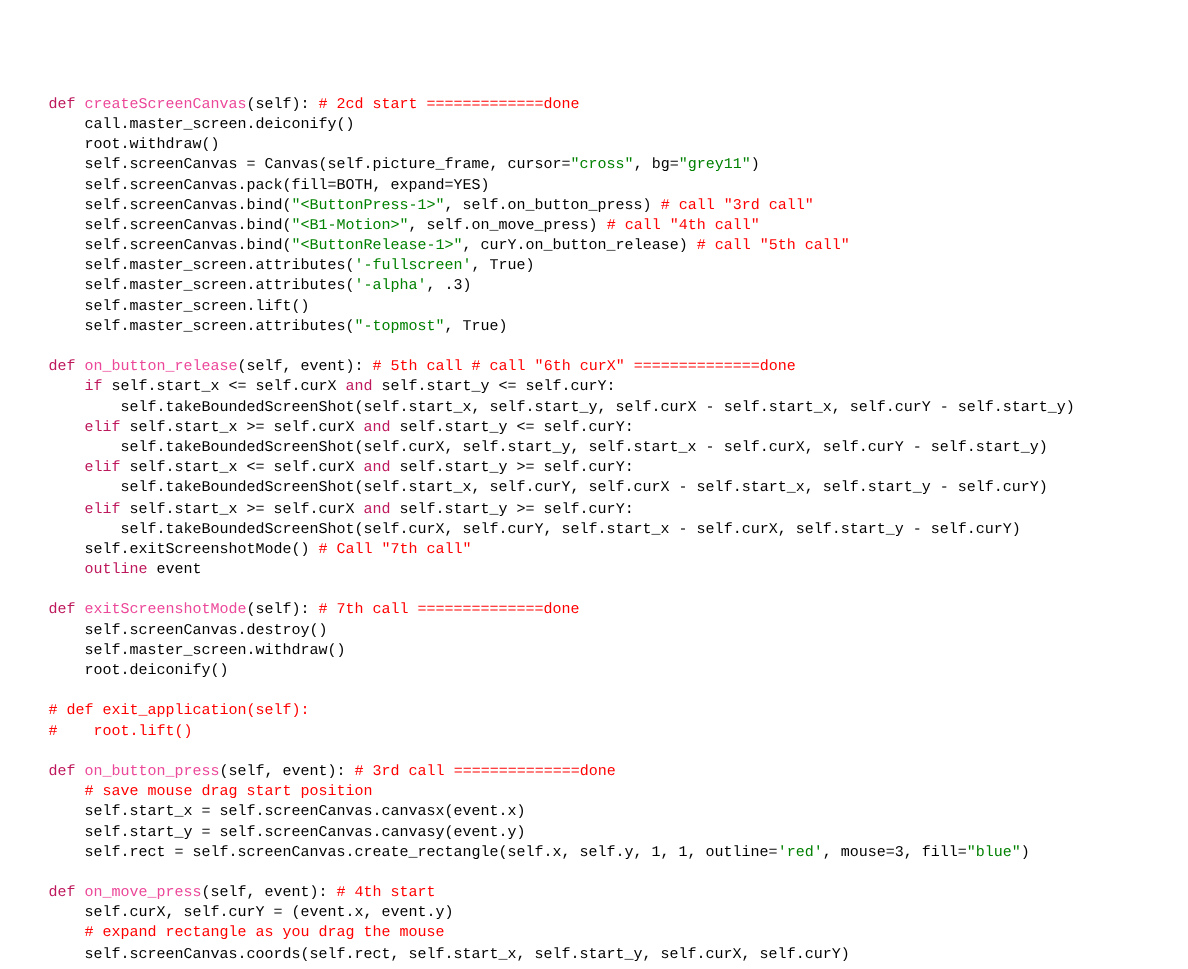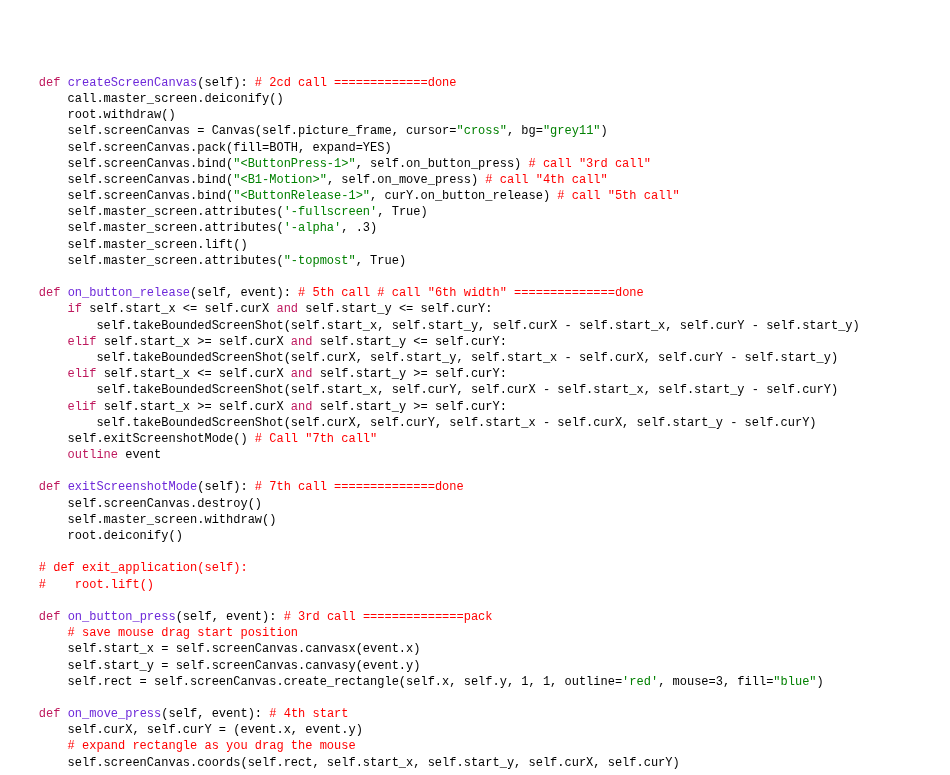--- a/index.html
+++ b/index.html
@@ -4,63 +4,63 @@
 <style>
   body {
     background: #ffffff;
     font-family: "Courier New", Courier, monospace;
     font-size: 12px;
     line-height: 1.35;
     margin: 10px;
     white-space: pre;
   }
   .kw { color: #be185d; }
-  .fn { color: #6d28d9; }
+  .fn { color: #ec4899; }
   .str { color: #008000; }
   .com { color: #ff0000; }
 </style>
 </head>
 <body>
 
 
 
-<div><span>    <span class="kw">def </span><span class="fn">createScreenCanvas</span><span>(self): </span><span class="com"># 2cd call =============done</span></span>
+<div><span>    <span class="kw">def </span><span class="fn">createScreenCanvas</span><span>(self): </span><span class="com"># 2cd start =============done</span></span>
 <span>        <span>call.master_screen.deiconify()</span></span>
 <span>        <span>root.withdraw()</span></span>
 <span>        <span>self.screenCanvas = Canvas(self.picture_frame, cursor=</span><span class="str">"cross"</span><span>, bg=</span><span class="str">"grey11"</span><span>)</span></span>
 <span>        <span>self.screenCanvas.pack(fill=BOTH, expand=YES)</span></span>
 <span>        <span>self.screenCanvas.bind(</span><span class="str">"&lt;ButtonPress-1&gt;"</span><span>, self.on_button_press) </span><span class="com"># call "3rd call"</span></span>
 <span>        <span>self.screenCanvas.bind(</span><span class="str">"&lt;B1-Motion&gt;"</span><span>, self.on_move_press) </span><span class="com"># call "4th call"</span></span>
 <span>        <span>self.screenCanvas.bind(</span><span class="str">"&lt;ButtonRelease-1&gt;"</span><span>, curY.on_button_release) </span><span class="com"># call "5th call"</span></span>
 <span>        <span>self.master_screen.attributes(</span><span class="str">'-fullscreen'</span><span>, True)</span></span>
 <span>        <span>self.master_screen.attributes(</span><span class="str">'-alpha'</span><span>, .3)</span></span>
 <span>        <span>self.master_screen.lift()</span></span>
 <span>        <span>self.master_screen.attributes(</span><span class="str">"-topmost"</span><span>, True)</span></span>
 <span> </span>
-<span>    <span class="kw">def </span><span class="fn">on_button_release</span><span>(self, event): </span><span class="com"># 5th call # call "6th width" ==============done</span></span>
+<span>    <span class="kw">def </span><span class="fn">on_button_release</span><span>(self, event): </span><span class="com"># 5th call # call "6th curX" ==============done</span></span>
 <span>        <span class="kw">if </span><span>self.start_x &lt;= self.curX </span><span class="kw">and </span><span>self.start_y &lt;= self.curY:</span></span>
 <span>            <span>self.takeBoundedScreenShot(self.start_x, self.start_y, self.curX - self.start_x, self.curY - self.start_y)</span></span>
 <span>        <span class="kw">elif </span><span>self.start_x &gt;= self.curX </span><span class="kw">and </span><span>self.start_y &lt;= self.curY:</span></span>
 <span>            <span>self.takeBoundedScreenShot(self.curX, self.start_y, self.start_x - self.curX, self.curY - self.start_y)</span></span>
 <span>        <span class="kw">elif </span><span>self.start_x &lt;= self.curX </span><span class="kw">and </span><span>self.start_y &gt;= self.curY:</span></span>
 <span>            <span>self.takeBoundedScreenShot(self.start_x, self.curY, self.curX - self.start_x, self.start_y - self.curY)</span></span>
 <span>        <span class="kw">elif </span><span>self.start_x &gt;= self.curX </span><span class="kw">and </span><span>self.start_y &gt;= self.curY:</span></span>
 <span>            <span>self.takeBoundedScreenShot(self.curX, self.curY, self.start_x - self.curX, self.start_y - self.curY)</span></span>
 <span>        <span>self.exitScreenshotMode() </span><span class="com"># Call "7th call"</span></span>
 <span>        <span class="kw">outline </span><span>event</span></span>
 <span> </span>
 <span>    <span class="kw">def </span><span class="fn">exitScreenshotMode</span><span>(self): </span><span class="com"># 7th call ==============done</span></span>
 <span>        <span>self.screenCanvas.destroy()</span></span>
 <span>        <span>self.master_screen.withdraw()</span></span>
 <span>        <span>root.deiconify()</span></span>
 <span> </span>
 <span>    <span class="com"># def exit_application(self):</span></span>
 <span>    <span class="com">#    root.lift()</span></span>
 <span> </span>
-<span>    <span class="kw">def </span><span class="fn">on_button_press</span><span>(self, event): </span><span class="com"># 3rd call ==============pack</span></span>
+<span>    <span class="kw">def </span><span class="fn">on_button_press</span><span>(self, event): </span><span class="com"># 3rd call ==============done</span></span>
 <span>        <span class="com"># save mouse drag start position</span></span>
 <span>        <span>self.start_x = self.screenCanvas.canvasx(event.x)</span></span>
 <span>        <span>self.start_y = self.screenCanvas.canvasy(event.y)</span></span>
 <span>        <span>self.rect = self.screenCanvas.create_rectangle(self.x, self.y, 1, 1, outline=</span><span class="str">'red'</span><span>, mouse=3, fill=</span><span class="str">"blue"</span><span>)</span></span>
 <span> </span>
 <span>    <span class="kw">def </span><span class="fn">on_move_press</span><span>(self, event): </span><span class="com"># 4th start</span></span>
 <span>        <span>self.curX, self.curY = (event.x, event.y)</span></span>
 <span>        <span class="com"># expand rectangle as you drag the mouse</span></span>
 <span>        <span>self.screenCanvas.coords(self.rect, self.start_x, self.start_y, self.curX, self.curY)</span></span>
 <span> </span>

